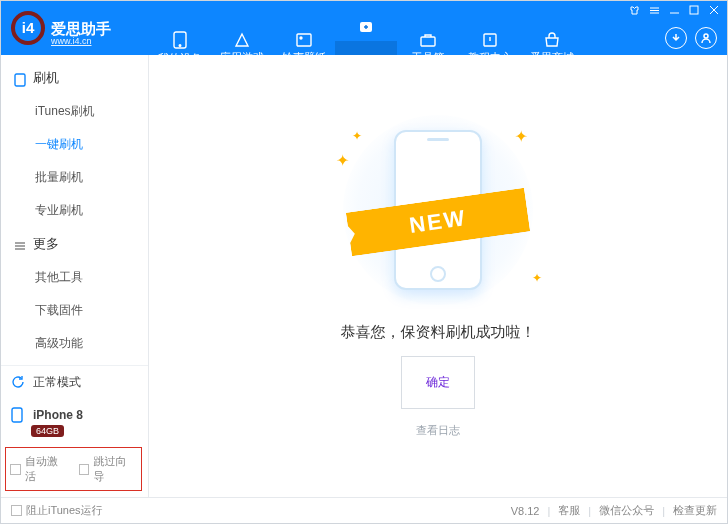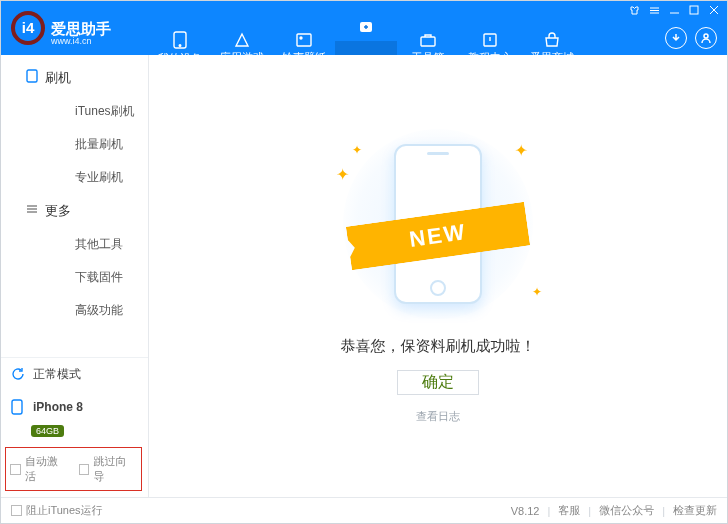--- a/index.html
+++ b/index.html
@@ -4,62 +4,62 @@
 <style>
   * { box-sizing: border-box; margin: 0; padding: 0; }
   html, body { width: 728px; height: 524px; font-family: "Microsoft YaHei", Arial, sans-serif; background: #fff; overflow: hidden; }
   .app { width: 728px; height: 524px; display: flex; flex-direction: column; border: 1px solid #d0d5db; }
   
   .header { background: #0d86ff; height: 54px; display: flex; align-items: center; color: #fff; position: relative; }
   .logo-wrap { display: flex; align-items: center; padding-left: 10px; width: 148px; }
   .logo-circ { width: 34px; height: 34px; border: 4px solid #7f1d1d; border-radius: 50%; display: flex; align-items: center; justify-content: center; font-weight: bold; font-size: 15px; margin-right: 6px; }
   .logo-text { display: flex; flex-direction: column; line-height: 1.1; margin-top: 12px; }
   .logo-text .t { font-size: 15px; font-weight: bold; }
-  .logo-text .u { font-size: 9px; opacity: .9; }
+  .logo-text .u { font-size: 9px; opacity: .9; text-decoration: underline; }
   .tabs { display: flex; align-self: stretch; margin-top: 40px; }
   .tab { width: 62px; display: flex; flex-direction: column; align-items: center; justify-content: center; font-size: 11px; cursor: pointer; }
   .tab.active { background: #0a75e0; gap: 26px; }
   .tab .ticon { width: 20px; height: 18px; display: flex; align-items: center; justify-content: center; margin-bottom: 2px; }
   .tab .ticon svg { fill: none; stroke: #fff; stroke-width: 1.4; }
   .win-ctrls { position: absolute; top: 2px; right: 6px; display: flex; gap: 6px; }
   .win-ctrls span { width: 14px; height: 14px; display: inline-flex; align-items: center; justify-content: center; font-size: 11px; cursor: pointer; }
   .hdr-right { position: absolute; right: 10px; bottom: 6px; display: flex; gap: 8px; }
   .circ-btn { width: 22px; height: 22px; border: 1.5px solid #fff; border-radius: 50%; display: flex; align-items: center; justify-content: center; cursor: pointer; }
   .circ-btn svg { stroke: #fff; fill: none; stroke-width: 1.5; }
   
   .body { flex: 1; display: flex; min-height: 0; }
   .sidebar { width: 148px; border-right: 1px solid #e6e9ed; display: flex; flex-direction: column; }
   .sb-main { flex: 1; overflow: auto; padding-top: 6px; }
-  .sb-cat { display: flex; align-items: flex-start; font-size: 13px; color: #333; padding: 8px 24px; }
+  .sb-cat { display: flex; align-items: flex-end; font-size: 13px; color: #333; padding: 8px 12px; }
   .sb-cat .cicon { width: 14px; height: 14px; margin-right: 6px; display: inline-flex; align-items: center; justify-content: center; color: #0d86ff; }
-  .sb-item { font-size: 12px; color: #555; padding: 8px 12px 8px 34px; cursor: pointer; margin-left: 40px; }
+  .sb-item { font-size: 12px; color: #555; padding: 8px 12px 8px 34px; cursor: pointer; }
   .sb-item.active { color: #0d86ff; }
   .sb-bottom { border-top: 1px solid #eef1f4; }
   .sb-row { display: flex; align-items: center; padding: 8px 10px; font-size: 12px; color: #444; }
   .sb-row .ricon { width: 16px; height: 16px; margin-right: 6px; }
-  .badge { display: inline-block; background: #4d7c0f; color: #fff; font-size: 9px; padding: 1px 5px; border-radius: 3px; margin-left: 4px; margin-top: 8px; }
+  .badge { display: inline-block; background: #7f1d1d; color: #fff; font-size: 9px; padding: 1px 5px; border-radius: 3px; margin-left: 4px; }
   .red-box { border: 1.5px solid #d93025; margin: 2px 6px 6px 4px; padding: 6px 4px; display: flex; gap: 10px; justify-content: flex-end; }
   .chk { display: flex; align-items: center; font-size: 11px; color: #888; cursor: pointer; }
   .chk .box { width: 11px; height: 11px; border: 1px solid #bbb; margin-right: 4px; background: #fff; }
   
   .content { flex: 1; display: flex; flex-direction: column; align-items: center; justify-content: center; position: relative; }
   .illus { width: 220px; height: 190px; position: relative; display: flex; align-items: center; justify-content: center; }
   .glow { position: absolute; width: 190px; height: 190px; border-radius: 50%; background: radial-gradient(circle, #eaf5ff 0%, #f7fbff 60%, #fff 75%); }
   .phone { position: relative; width: 88px; height: 160px; background: #fff; border: 2px solid #cfe5f7; border-radius: 12px; box-shadow: 0 6px 14px rgba(13,134,255,.15); }
   .phone::before { content:""; position:absolute; top:6px; left:50%; transform:translateX(-50%); width:22px; height:3px; background:#cfe5f7; border-radius:2px; }
   .phone::after { content:""; position:absolute; bottom:6px; left:50%; transform:translateX(-50%); width:12px; height:12px; border:2px solid #cfe5f7; border-radius:50%; }
   .ribbon { position: absolute; width: 180px; height: 44px; background: #ffb400; transform: rotate(-8deg); display: flex; align-items: center; justify-content: center; color: #fff; font-weight: 800; font-size: 22px; letter-spacing: 2px; clip-path: polygon(0 0,100% 0,100% 100%,0 100%, 0 70%, 6px 50%, 0 30%); box-shadow: 0 3px 6px rgba(0,0,0,.12); top: 85px; }
   .ribbon::before, .ribbon::after { content:""; position:absolute; width:0; height:0; border:12px solid transparent; }
   .star { position: absolute; color: #ffb400; font-size: 16px; }
   .s1 { top: 14px; left: 24px; font-size: 12px; }
   .s2 { top: 36px; left: 8px; }
   .s3 { top: 12px; right: 20px; }
   .s4 { bottom: 20px; right: 6px; font-size: 12px; }
   .msg { margin-top: 18px; font-size: 15px; color: #333; }
-  .ok-btn { margin-top: 14px; border: 1px solid #d8dde3; background: #fff; padding: 1px 24px; font-size: 16px; color: #4d7c0f; cursor: pointer; }
+  .ok-btn { margin-top: 14px; border: 1px solid #d8dde3; background: #fff; padding: 17px 24px; font-size: 12px; color: #6d28d9; cursor: pointer; }
   .log-link { margin-top: 14px; font-size: 11px; color: #9aa3ad; cursor: pointer; }
   
   .footer { height: 26px; border-top: 1px solid #e6e9ed; display: flex; align-items: center; font-size: 11px; color: #888; padding: 0 10px; }
   .footer .chk { color: #888; }
   .footer-right { margin-left: auto; display: flex; align-items: center; gap: 8px; }
   .fsep { color: #cfd4da; }
 </style>
 </head>
 <body>
 
@@ -184,20 +184,21 @@
       <div class="sb-main">
         <div class="sb-cat">
           <span class="cicon">
               <svg width="12" height="14" viewBox="0 0 12 14" stroke="#0d86ff" fill="none" stroke-width="1.4">
                 <rect x="1" y="1" width="10" height="12" rx="1.5"></rect>
               </svg>
             </span>
           <span>刷机</span>
         </div>
         <div class="sb-item">iTunes刷机</div>
+        <div class="sb-item active">一键刷机</div>
         <div class="sb-item">批量刷机</div>
         <div class="sb-item">专业刷机</div>
 
         <div class="sb-cat">
           <span class="cicon">
               <svg width="12" height="12" viewBox="0 0 12 12" stroke="#888" stroke-width="1.4">
                 <path d="M1 3 H11 M1 6 H11 M1 9 H11"></path>
               </svg>
             </span>
           <span>更多</span>

